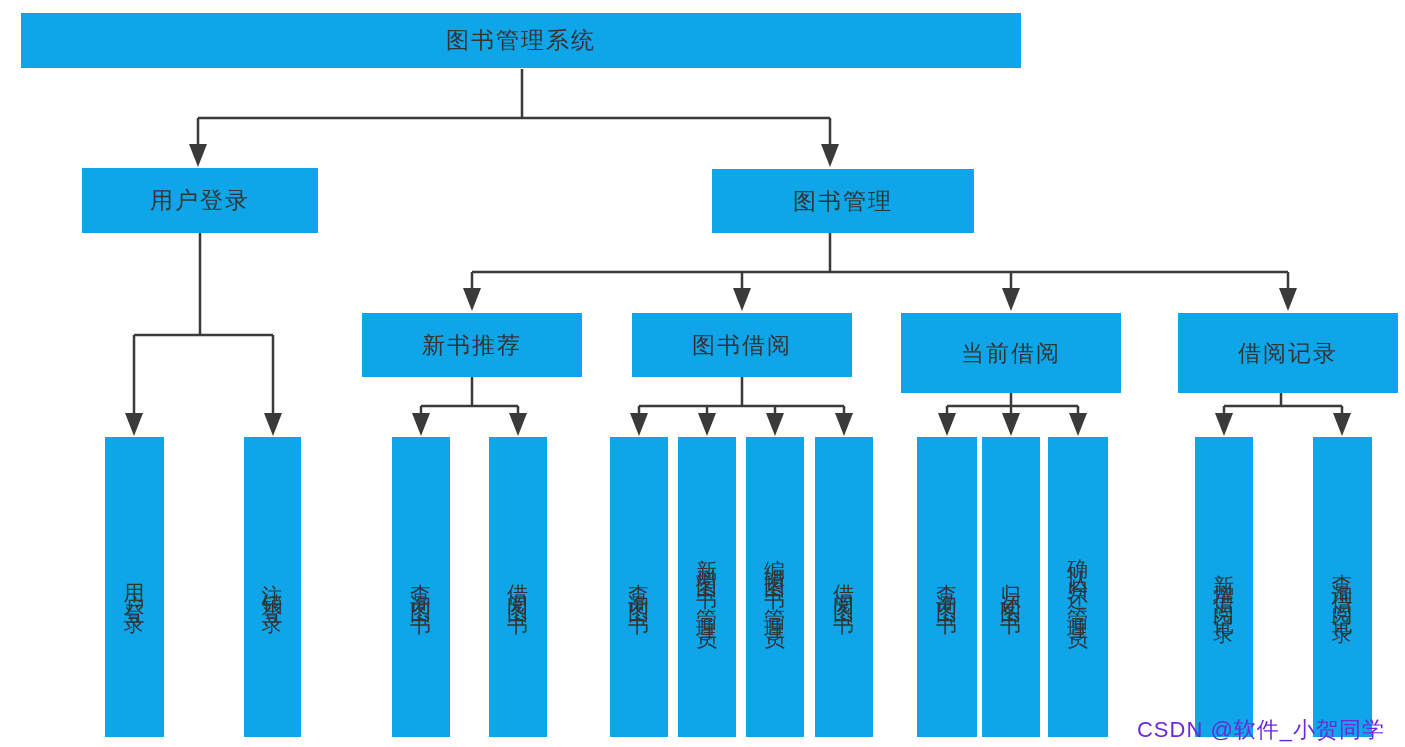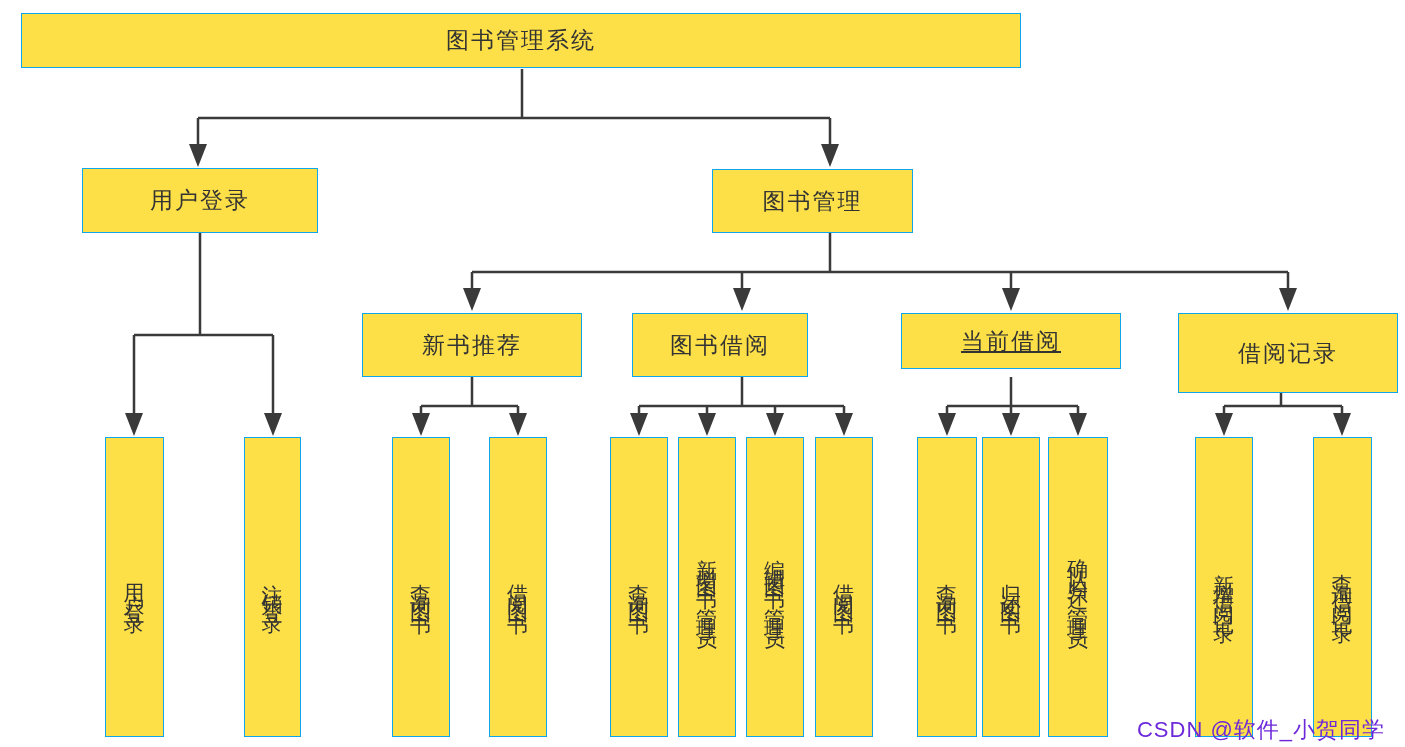--- a/index.html
+++ b/index.html
@@ -22,21 +22,21 @@
     stroke-width: 2.5;
   }
   svg.connectors path.arrow {
     fill: #3a3a3a;
     stroke: none;
   }
   .box {
     position: absolute;
     box-sizing: border-box;
     border: 1px solid #0ea5e9;
-    background: #fde047;
+    background: #0ea5e9;
     color: #333333;
     display: flex;
     align-items: center;
     justify-content: center;
     text-align: center;
   }
   .box.h {
     font-size: 23px;
     letter-spacing: 2px;
     white-space: nowrap;
@@ -91,25 +91,25 @@
     </g>
     <g>
       <path class="line" d="M1281 377 V406 M1224 406 H1342 M1224 406 V415 M1342 406 V415"></path>
       <path class="arrow" d="M1215 413 H1233 L1224 436 Z M1333 413 H1351 L1342 436 Z"></path>
     </g>
   </svg>
 
   <div class="box h" style="left:21px; top:13px; width:1000px; height:55px;">图书管理系统</div>
 
   <div class="box h" style="left:82px; top:168px; width:236px; height:65px;">用户登录</div>
-  <div class="box h" style="left:712px; top:169px; width:201px; height:64px;">图书管理</div>
+  <div class="box h" style="left:712px; top:169px; width:262px; height:64px;">图书管理</div>
 
   <div class="box h" style="left:362px; top:313px; width:220px; height:64px;">新书推荐</div>
-  <div class="box h" style="left:632px; top:313px; width:176px; height:64px;">图书借阅</div>
-  <div class="box h" style="left:901px; top:313px; width:220px; height:56px;text-decoration:underline;">当前借阅</div>
+  <div class="box h" style="left:632px; top:313px; width:220px; height:64px;">图书借阅</div>
+  <div class="box h" style="left:901px; top:313px; width:220px; height:80px;">当前借阅</div>
   <div class="box h" style="left:1178px; top:313px; width:220px; height:80px;">借阅记录</div>
 
   <div class="box v" style="left:105px; top:437px; width:59px; height:300px;">用户登录</div>
   <div class="box v" style="left:244px; top:437px; width:57px; height:300px;">注销登录</div>
 
   <div class="box v" style="left:392px; top:437px; width:58px; height:300px;">查询图书</div>
   <div class="box v" style="left:489px; top:437px; width:58px; height:300px;">借阅图书</div>
 
   <div class="box v" style="left:610px; top:437px; width:58px; height:300px;">查询图书</div>
   <div class="box v" style="left:678px; top:437px; width:58px; height:300px;">新增图书（管理员）</div>

